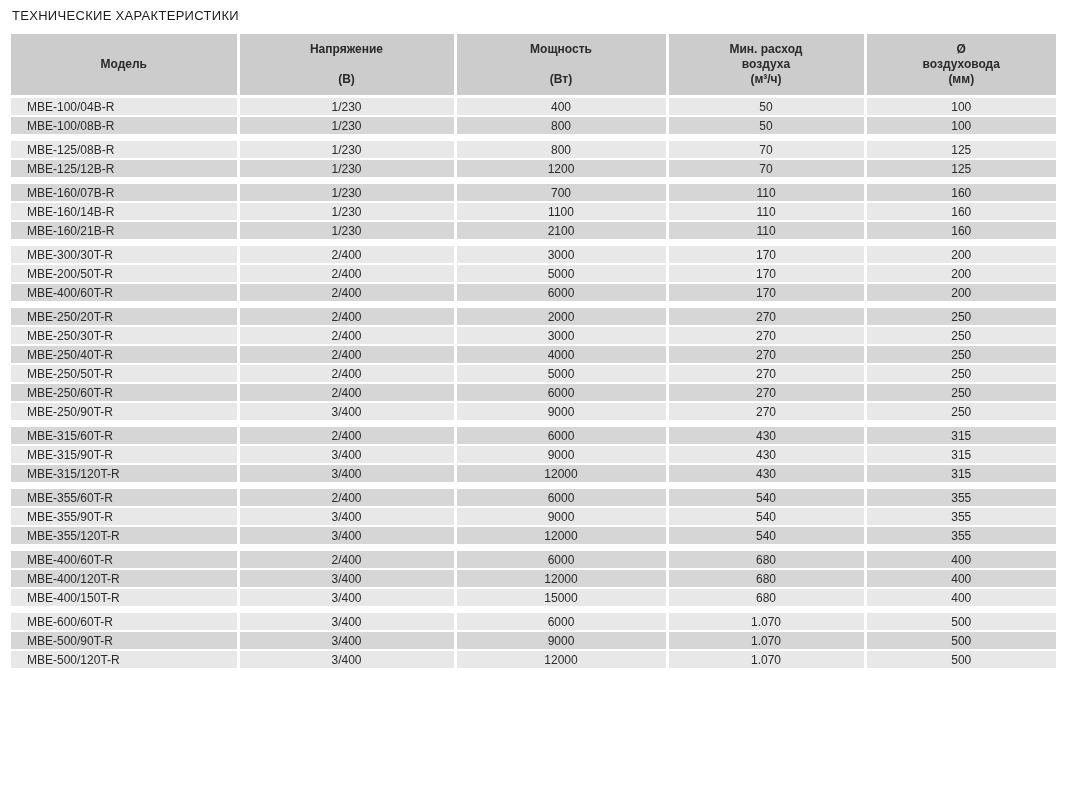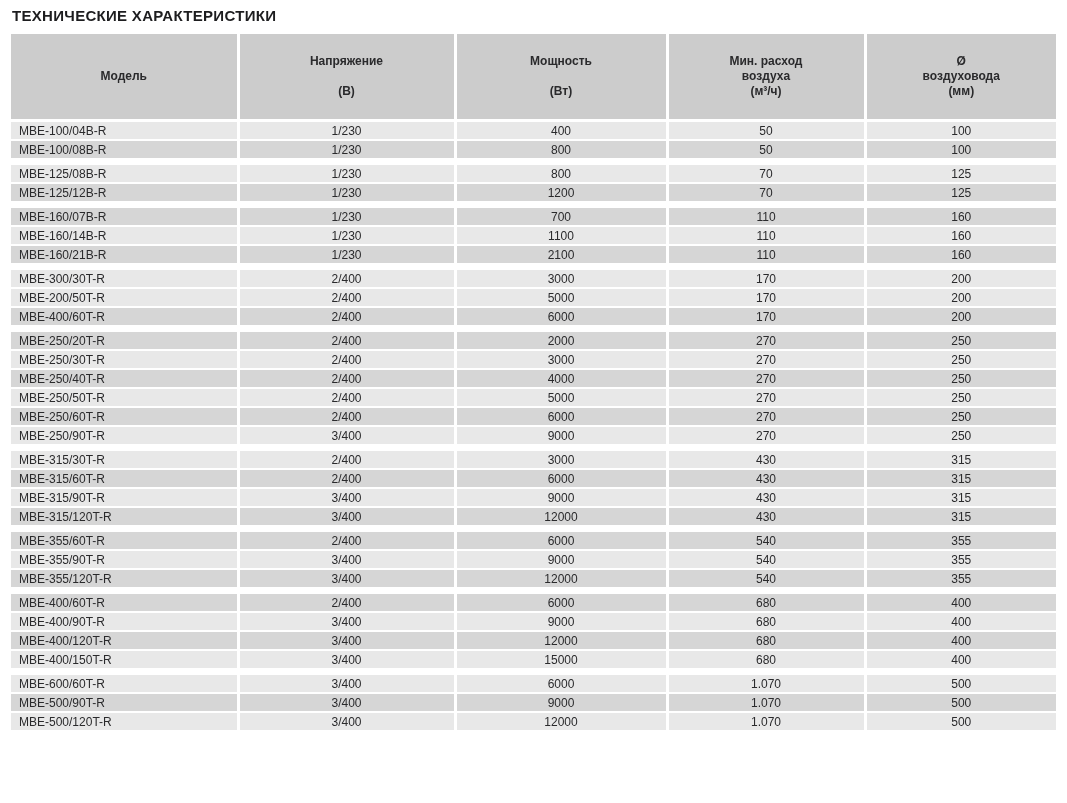--- a/index.html
+++ b/index.html
@@ -6,61 +6,61 @@
     margin: 0;
     padding: 0;
     background: #ffffff;
     width: 1067px;
     height: 803px;
     overflow: hidden;
     font-family: "Liberation Sans", sans-serif;
   }
   .page-title {
     margin: 7px 0 0 12px;
-    font-size: 15px;
+    font-size: 13px;
     line-height: 17px;
-    font-weight: bold;
+    font-weight: normal;
     letter-spacing: 0.3px;
     color: var(--title-color, #1d1d1f);
   }
   table.specs {
     border-collapse: collapse;
     table-layout: fixed;
     width: 1045px;
     margin: 10px 11px 0 11px;
   }
   table.specs th {
     background: var(--header-bg, #cccccc);
     height: 61px;
     font-size: 12px;
     font-weight: bold;
     color: var(--text-color, #2a2a2c);
     text-align: center;
     vertical-align: middle;
     white-space: pre-line;
     line-height: 15px;
     border-bottom: 3px solid #ffffff;
-    padding: 12px;
+    padding: 0;
   }
   table.specs th + th,
   table.specs td + td {
     border-left: 3px solid #ffffff;
   }
   table.specs td {
     height: 17px;
     font-size: 12px;
     color: var(--text-color, #2a2a2c);
     text-align: center;
     vertical-align: middle;
     padding: 0;
     border-bottom: 2px solid #ffffff;
   }
   table.specs td:first-child {
     text-align: left;
-    padding-left: 8px;
+    padding-left: 16px;
   }
   tr.shade-light td { background: var(--row-light, #e8e8e8); }
   tr.shade-dark  td { background: var(--row-dark, #d6d6d6); }
   tr.group-gap td {
     background: #ffffff !important;
     height: 5px;
     border: 0 !important;
     padding: 0 !important;
   }
 </style>
@@ -215,27 +215,20 @@
       <tr class="shade-light">
         <td>MBE-250/90T-R</td>
         <td>3/400</td>
         <td>9000</td>
         <td>270</td>
         <td>250</td>
       </tr>
       <tr class="group-gap">
         <td colspan="5"></td>
       </tr>
-      <tr class="shade-light">
-        <td>MBE-315/30T-R</td>
-        <td>2/400</td>
-        <td>3000</td>
-        <td>430</td>
-        <td>315</td>
-      </tr>
       <tr class="shade-dark">
         <td>MBE-315/60T-R</td>
         <td>2/400</td>
         <td>6000</td>
         <td>430</td>
         <td>315</td>
       </tr>
       <tr class="shade-light">
         <td>MBE-315/90T-R</td>
         <td>3/400</td>
@@ -277,27 +270,20 @@
       <tr class="group-gap">
         <td colspan="5"></td>
       </tr>
       <tr class="shade-dark">
         <td>MBE-400/60T-R</td>
         <td>2/400</td>
         <td>6000</td>
         <td>680</td>
         <td>400</td>
       </tr>
-      <tr class="shade-light">
-        <td>MBE-400/90T-R</td>
-        <td>3/400</td>
-        <td>9000</td>
-        <td>680</td>
-        <td>400</td>
-      </tr>
       <tr class="shade-dark">
         <td>MBE-400/120T-R</td>
         <td>3/400</td>
         <td>12000</td>
         <td>680</td>
         <td>400</td>
       </tr>
       <tr class="shade-light">
         <td>MBE-400/150T-R</td>
         <td>3/400</td>

